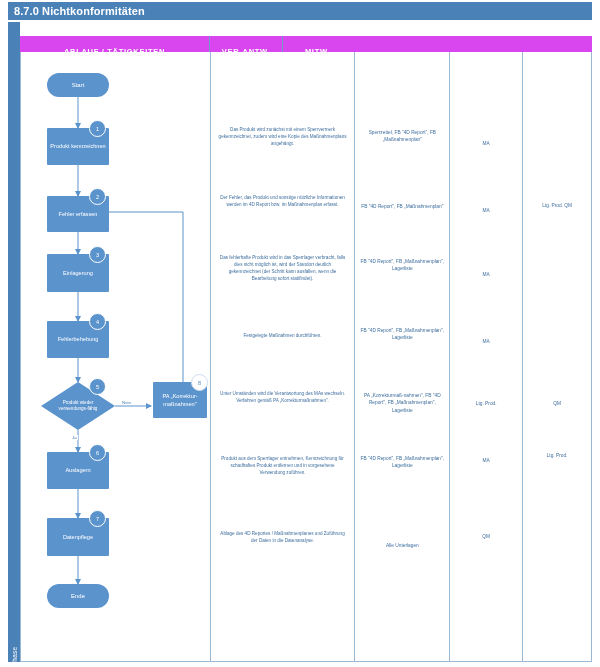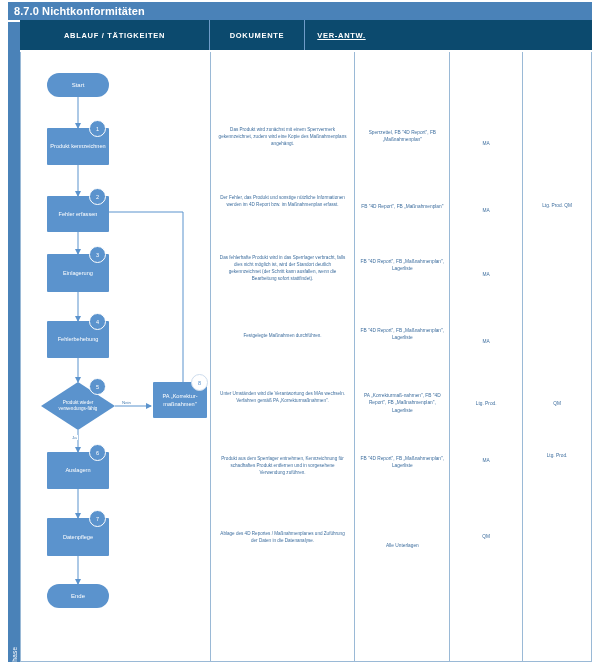--- a/index.html
+++ b/index.html
@@ -47,23 +47,23 @@
     transform-origin: center;
     color: #ffffff;
     font-size: 6.5px;
     text-align: center;
     letter-spacing: 0.2px;
   }
 
   
   .header-row {
     position: absolute;
-    left: 20px; top: 20px;
+    left: 20px; top: 36px;
     width: 572px; height: 30px;
-    background: #0c4a6e;
+    background: #d946ef;
     display: flex;
   }
   .hdr-cell {
     color: #ffffff;
     font-size: 7.5px;
     font-weight: bold;
     letter-spacing: 0.7px;
     display: flex;
     align-items: center;
     justify-content: center;
@@ -194,22 +194,22 @@
 <div id="page">
 
   <div class="title-bar">8.7.0 Nichtkonformitäten</div>
 
   <div class="phase-rail">
     <div class="phase-label">Phase</div>
   </div>
 
   <div class="header-row">
     <div class="hdr-cell hdr-c0">ABLAUF / TÄTIGKEITEN</div>
-    <div class="hdr-cell hdr-c2">DOKUMENTE</div>
     <div class="hdr-cell hdr-c3">VER-ANTW.</div>
+    <div class="hdr-cell hdr-c4">MITW.</div>
   </div>
 
   <div class="body-grid">
 
     <div class="col col-flow">
       <div class="flow-canvas">
 
         <svg width="190" height="610">
           <defs>
             <marker id="ah" markerWidth="6" markerHeight="6" refX="5" refY="3" orient="auto">

